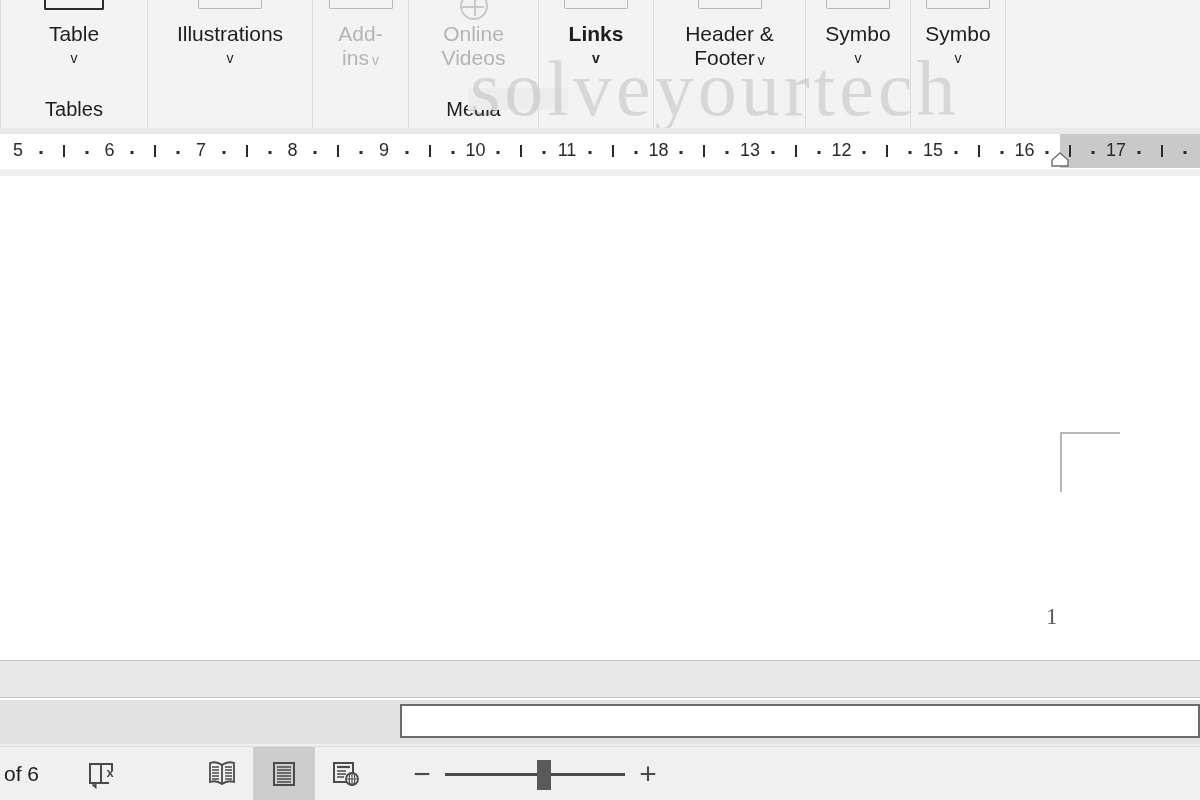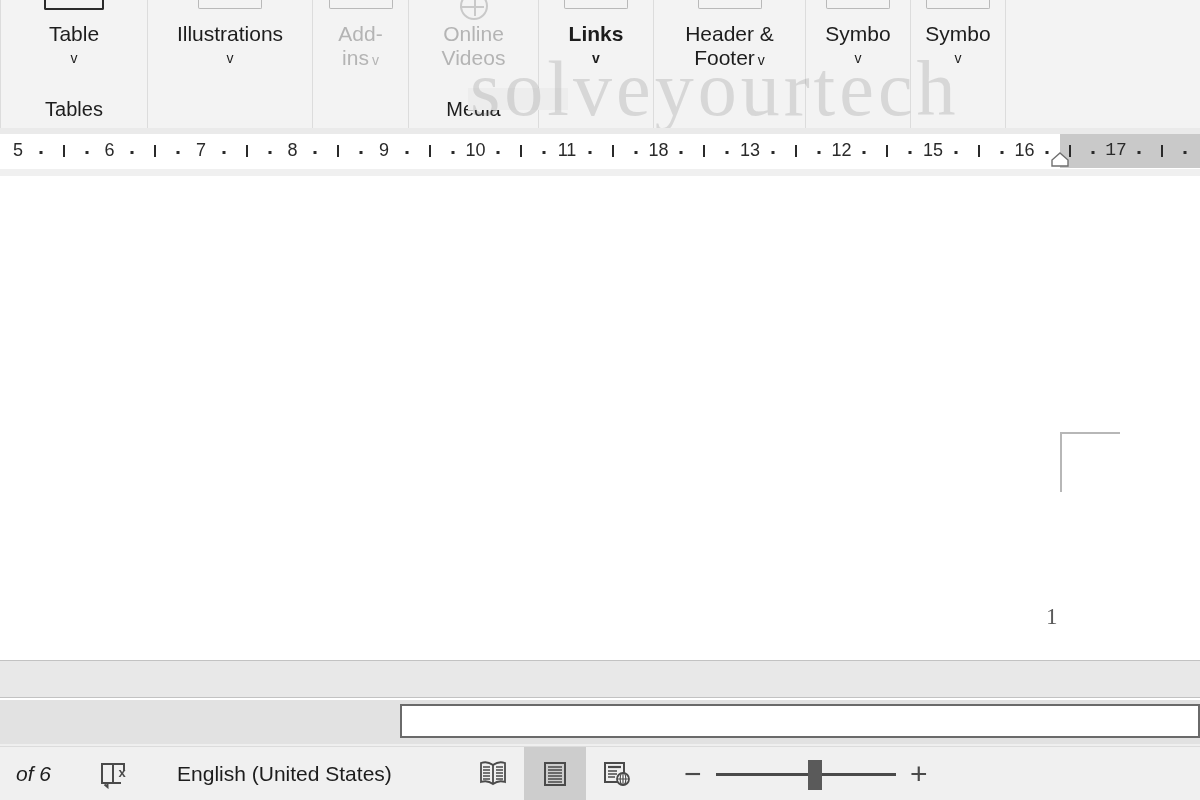--- a/index.html
+++ b/index.html
@@ -307,21 +307,21 @@
         <div class="r-tick-bar" style="left: 887.25px;"></div>
         <div class="r-tick-dot" style="left: 910.125px;"></div>
         <div class="r-num" style="left: 933px;">15</div>
         <div class="r-tick-dot" style="left: 955.875px;"></div>
         <div class="r-tick-bar" style="left: 978.75px;"></div>
         <div class="r-tick-dot" style="left: 1001.62px;"></div>
         <div class="r-num" style="left: 1024.5px;">16</div>
         <div class="r-tick-dot" style="left: 1047.38px;"></div>
         <div class="r-tick-bar" style="left: 1070.25px;"></div>
         <div class="r-tick-dot" style="left: 1093.12px;"></div>
-        <div class="r-num" style="left: 1116px; font-family: Liberation Mono, monospace;">17</div>
+        <div class="r-num" style="left: 1116px;">17</div>
         <div class="r-tick-dot" style="left: 1138.88px;"></div>
         <div class="r-tick-bar" style="left: 1161.75px;"></div>
         <div class="r-tick-dot" style="left: 1184.62px;"></div>
       </div>
     <div class="indent-marker" id="right-indent" style="left:1060px;top:24px;">
       <svg width="18" height="15" viewBox="0 0 18 15">
         <polygon points="9,1 17,8 17,14 1,14 1,8" fill="#ffffff" stroke="#6f6f6f" stroke-width="1.4"></polygon>
       </svg>
     </div>
     <div class="ruler-bottom-shade"></div>
@@ -338,39 +338,36 @@
 
   <div class="hscroll-zone"></div>
 
   <div class="scroll-strip">
     <div class="scroll-track"></div>
     <div class="scroll-thumb" style="left:400px;width:800px;"></div>
   </div>
 
   <div class="statusbar">
 
-    <div class="sb-item" style="padding-left:16px;font-style:italic;">
+    <div class="sb-item" style="padding-left:4px;">
       <span class="sb-text">of 6</span>
     </div>
 
 
     <div class="sb-item" style="margin-left:28px;">
       <svg width="34" height="30" viewBox="0 0 34 30">
         <path d="M3,5 L14,5 L14,24 L3,24 Z" fill="none" stroke="#4a4a4a" stroke-width="2"></path>
         <path d="M14,5 L25,5 L25,12" fill="none" stroke="#4a4a4a" stroke-width="2"></path>
         <path d="M14,24 L22,24" fill="none" stroke="#4a4a4a" stroke-width="2"></path>
         <path d="M8.5,24 L8.5,28 L5.5,25.5" fill="none" stroke="#4a4a4a" stroke-width="2"></path>
         <path d="M14,5 L14,24" fill="none" stroke="#4a4a4a" stroke-width="2"></path>
         <text x="19.5" y="18" font-family="Liberation Sans, sans-serif" font-size="13" font-weight="bold" fill="#4a4a4a">x</text>
       </svg>
     </div>
 
-    <div class="sb-item" style="margin-left:24px;">
-      <span class="sb-text">English (United States)</span>
-    </div>
 
     <div style="display:flex;align-items:center;margin-left:60px;">
 
       <div class="viewbtn">
         <svg width="30" height="28" viewBox="0 0 30 28">
           <path d="M15,5 C11,2 6,2 3,3 L3,22 C6,21 11,21 15,24 C19,21 24,21 27,22 L27,3 C24,2 19,2 15,5 Z" fill="none" stroke="#4a4a4a" stroke-width="1.8"></path>
           <path d="M15,5 L15,24" stroke="#4a4a4a" stroke-width="1.8"></path>
           <path d="M5,7 L12,7 M5,10 L12,10 M5,13 L12,13 M5,16 L12,16 M5,19 L12,19" stroke="#4a4a4a" stroke-width="1.3"></path>
           <path d="M18,7 L25,7 M18,10 L25,10 M18,13 L25,13 M18,16 L25,16 M18,19 L25,19" stroke="#4a4a4a" stroke-width="1.3"></path>
         </svg>

